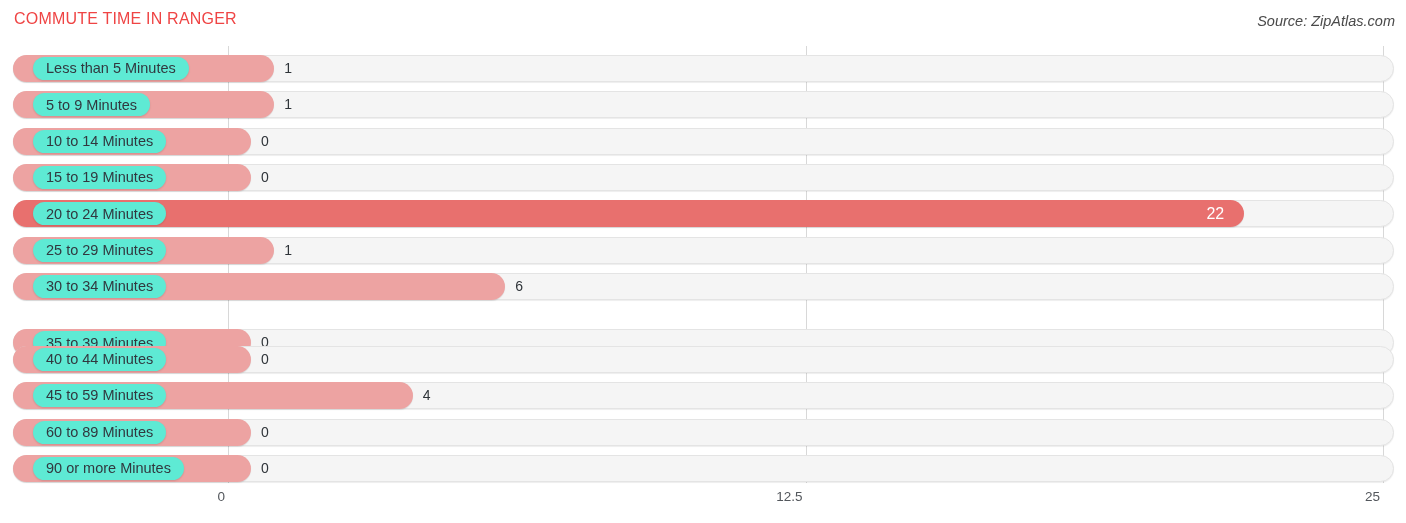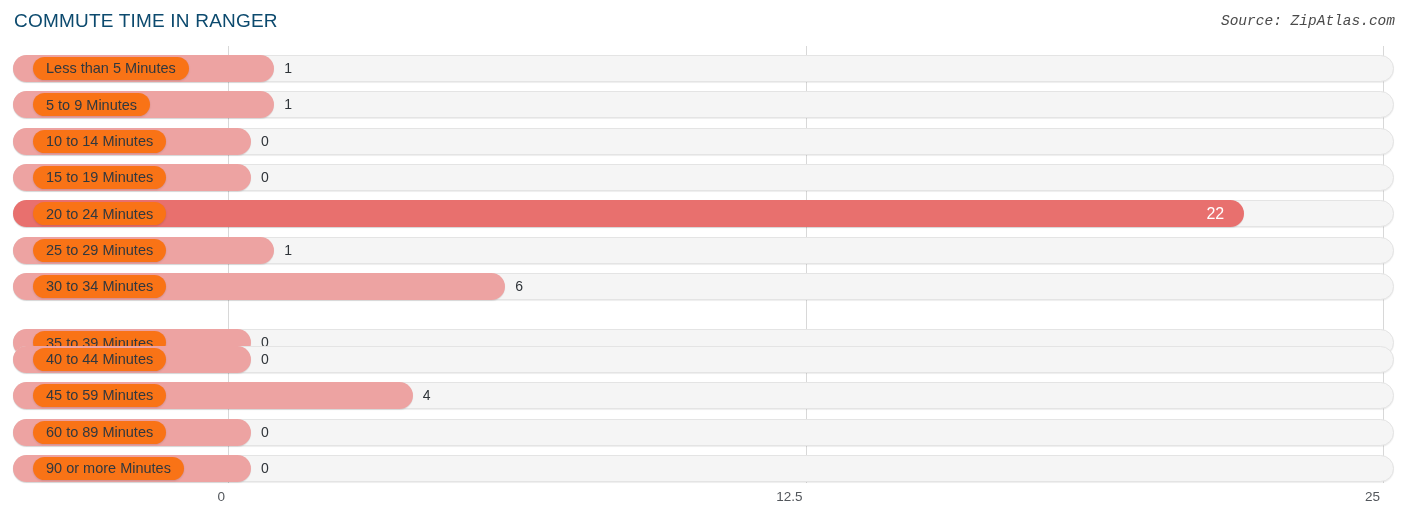--- a/index.html
+++ b/index.html
@@ -19,35 +19,34 @@
   #chart-header {
     position: absolute;
     left: 0; top: 0;
     width: 1406px;
     height: 46px;
   }
   #chart-title {
     position: absolute;
     left: 14px;
     top: 10px;
-    font-size: 19px;
+    font-size: 16px;
     letter-spacing: 0.2px;
-    color: #0c4a6e;
+    color: #ef4444;
     font-weight: 400;
     white-space: nowrap;
   }
   #chart-source {
     position: absolute;
     right: 11px;
     top: 13px;
     font-size: 14.5px;
     font-style: italic;
     color: #4a4a4a;
     white-space: nowrap;
-    font-family: Liberation Mono, monospace;
   }
   #watermark {
     position: absolute;
     left: 196px;
     top: -2px;
     font-size: 17px;
     color: #fdfcfc;
     letter-spacing: 1px;
     white-space: nowrap;
     user-select: none;
@@ -105,21 +104,21 @@
     box-sizing: border-box;
     box-shadow: 0 1px 1px rgba(0,0,0,0.10);
   }
 
   
   .label-pill {
     position: absolute;
     left: 20px;
     top: 2px;
     height: 23px;
-    background: #f97316;
+    background: #5eead4;
     border-radius: 12px;
     display: flex;
     align-items: center;
     padding: 0 13px;
     box-sizing: border-box;
     box-shadow: 0 1px 2px rgba(0,0,0,0.13);
     white-space: nowrap;
   }
   .label-text {
     font-size: 14.5px;

